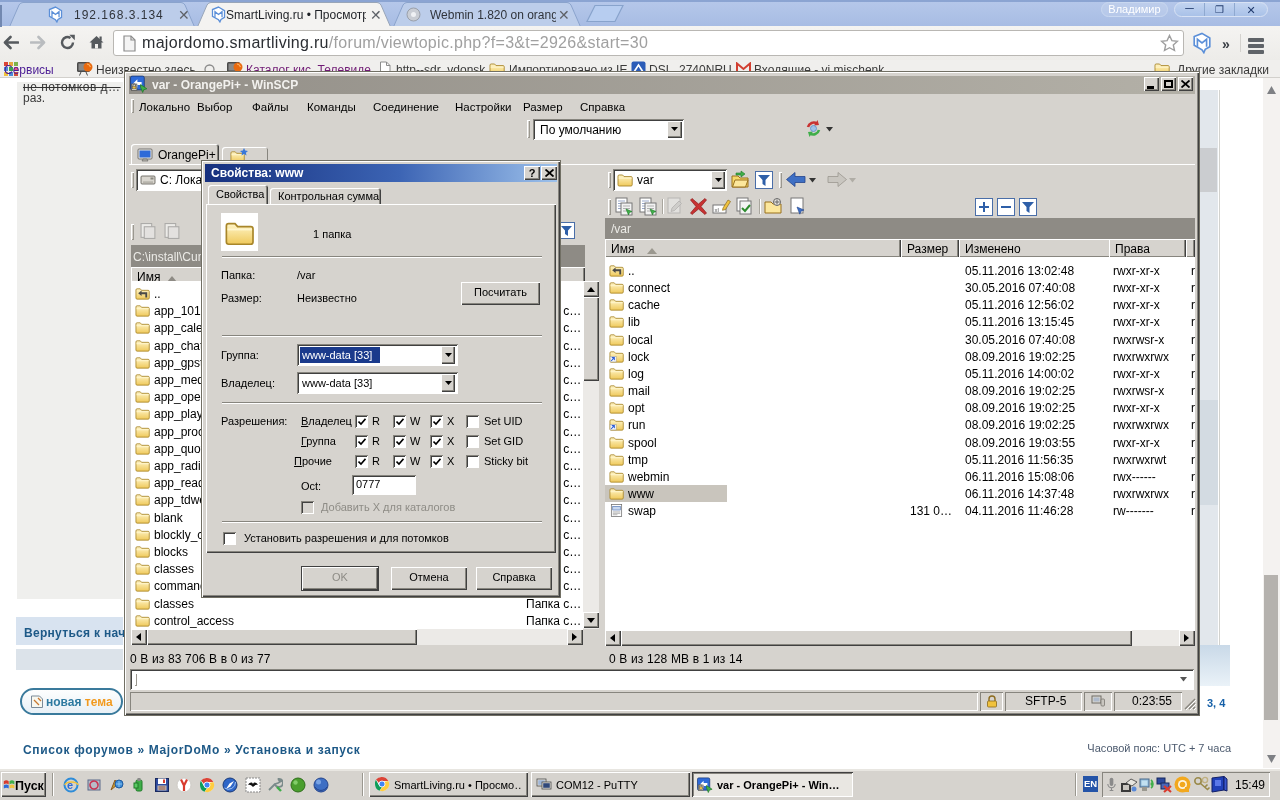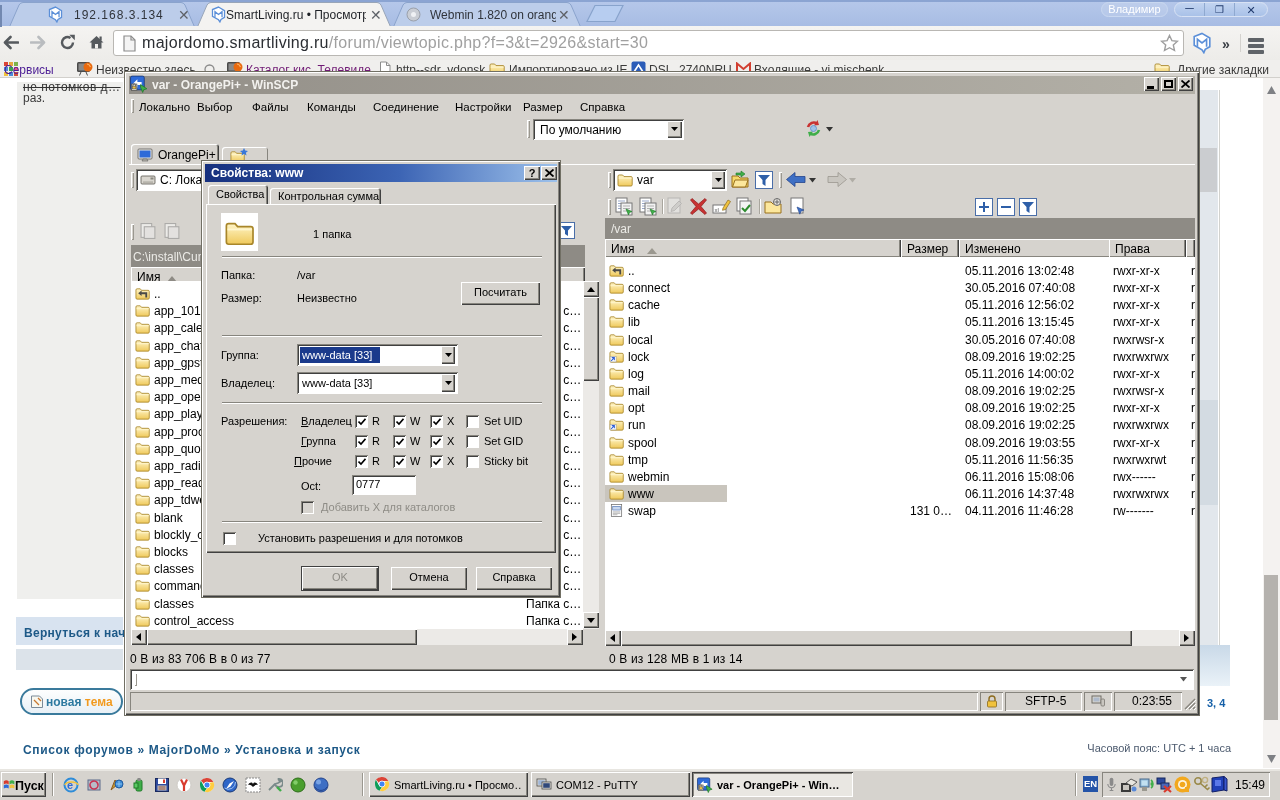--- a/index.html
+++ b/index.html
@@ -219,21 +219,21 @@
 <div class="a" style="left:16px;top:617px;width:107px;height:28px;background:#D8E3F0"></div>
 <div class="a" style="left:24px;top:626px;font-size:12px;letter-spacing:0.3px;font-weight:bold;color:#1D5987">Вернуться к нач</div>
 <div class="a" style="left:16px;top:649px;width:107px;height:21px;background:#DCE3EA"></div>
 <div class="a" style="left:20px;top:688px;width:103px;height:27px;background:linear-gradient(#FDFEFE,#E8F0F6);border:2px solid #3A7A9C;border-radius:14px"></div>
 <svg class="a" style="left:30px;top:694px" width="14" height="15" viewBox="0 0 14 15">
     <path d="M1.5 2 h8 l3 3 v8.5 h-11z" fill="#F8F8F0" stroke="#7A8A98"></path>
     <path d="M4 6 l5 5 M8 4 l3 3" stroke="#C87830" stroke-width="1.3"></path>
   </svg>
 <div class="a" style="left:46px;top:695px;font-size:12px;font-weight:bold"><span style="color:#2E7AA0">новая</span> <span style="color:#F29A1E">тема</span></div>
 <div class="a" style="left:23px;top:743px;font-size:12px;letter-spacing:0.65px;font-weight:bold;color:#1D5987">Список форумов » MajorDoMo » Установка и запуск</div>
-<div class="a" style="left:1060px;top:742px;width:171px;font-size:11px;color:#4C5A6E;text-align:right">Часовой пояс: UTC + 1 часа</div>
+<div class="a" style="left:1060px;top:742px;width:171px;font-size:11px;color:#4C5A6E;text-align:right">Часовой пояс: UTC + 7 часа</div>
 <div class="a" style="left:1207px;top:697px;font-size:11px;font-weight:bold;color:#1560A8">3, 4</div>
 <div class="a" style="left:1263px;top:78px;width:17px;height:690px;background:#F4F2F0"></div>
 <svg class="a" style="left:1267px;top:86px" width="9" height="8">
     <path d="M4.5 0 L9 8 H0z" fill="#7E8084"></path>
   </svg>
 <svg class="a" style="left:1267px;top:755px" width="9" height="8">
     <path d="M4.5 8 L9 0 H0z" fill="#7E8084"></path>
   </svg>
 <div class="a" style="left:1264px;top:575px;width:14px;height:145px;background:#B5B2AE"></div>
 <div class="a bo" style="left:125px;top:72px;width:1074px;height:643px;background:#D6D3CE;outline:1px solid #716F64"></div>
@@ -781,21 +781,21 @@
 <div class="a d11" style="left:447px;top:455px">X</div>
 <div class="a cb" style="left:466px;top:455px"></div>
 <div class="a d11" style="left:484px;top:455px">Sticky bit</div>
 <div class="a d11" style="left:301px;top:480px">Oct:</div>
 <div class="a bi" style="left:352px;top:475px;width:64px;height:20px"></div>
 <div class="a d11" style="left:356px;top:478px">0777</div>
 <div class="a cb" style="left:301px;top:501px;background:#D6D3CE"></div>
 <div class="a d11" style="left:321px;top:501px;color:#8E8C86">Добавить X для каталогов</div>
 <div class="a" style="left:222px;top:521px;width:320px;height:2px;box-shadow:inset 0 1px 0 #87857E, inset 0 2px 0 #fff"></div>
 <div class="a cb" style="left:223px;top:532px"></div>
-<div class="a d11" style="left:258px;top:532px">Установить разрешения и для потомков</div>
+<div class="a d11" style="left:244px;top:532px">Установить разрешения и для потомков</div>
 <div class="a btn" style="left:302px;top:567px;width:76px;height:23px;line-height:21px;font-size:11px;color:#8E8C86;outline:1px solid #404040">OK</div>
 <div class="a btn" style="left:391px;top:567px;width:76px;height:23px;line-height:21px;font-size:11px">Отмена</div>
 <div class="a btn" style="left:476px;top:567px;width:76px;height:23px;line-height:21px;font-size:11px">Справка</div>
 <div class="a" style="left:0;top:768px;width:1280px;height:32px;background:#D6D3CE;border-top:1px solid #FFF;box-shadow:inset 0 2px 0 #E8E6E1"></div>
 <div class="a btn" style="left:1px;top:772px;width:45px;height:25px"></div>
 <svg class="a" style="left:3px;top:778px" width="13" height="13" viewBox="0 0 16 16">
 <path d="M1 4 C3 2.5 5 2.5 7 4 L7 8 C5 6.5 3 6.5 1 8z" fill="#D83B2E"></path>
 <path d="M8 4 C10 2.5 12 2.5 14 4 L14 8 C12 6.5 10 6.5 8 8z" fill="#3FAE49"></path>
 <path d="M1 9 C3 7.5 5 7.5 7 9 L7 13 C5 11.5 3 11.5 1 13z" fill="#2E6AD8"></path>
 <path d="M8 9 C10 7.5 12 7.5 14 9 L14 13 C12 11.5 10 11.5 8 13z" fill="#F0C23E"></path>

